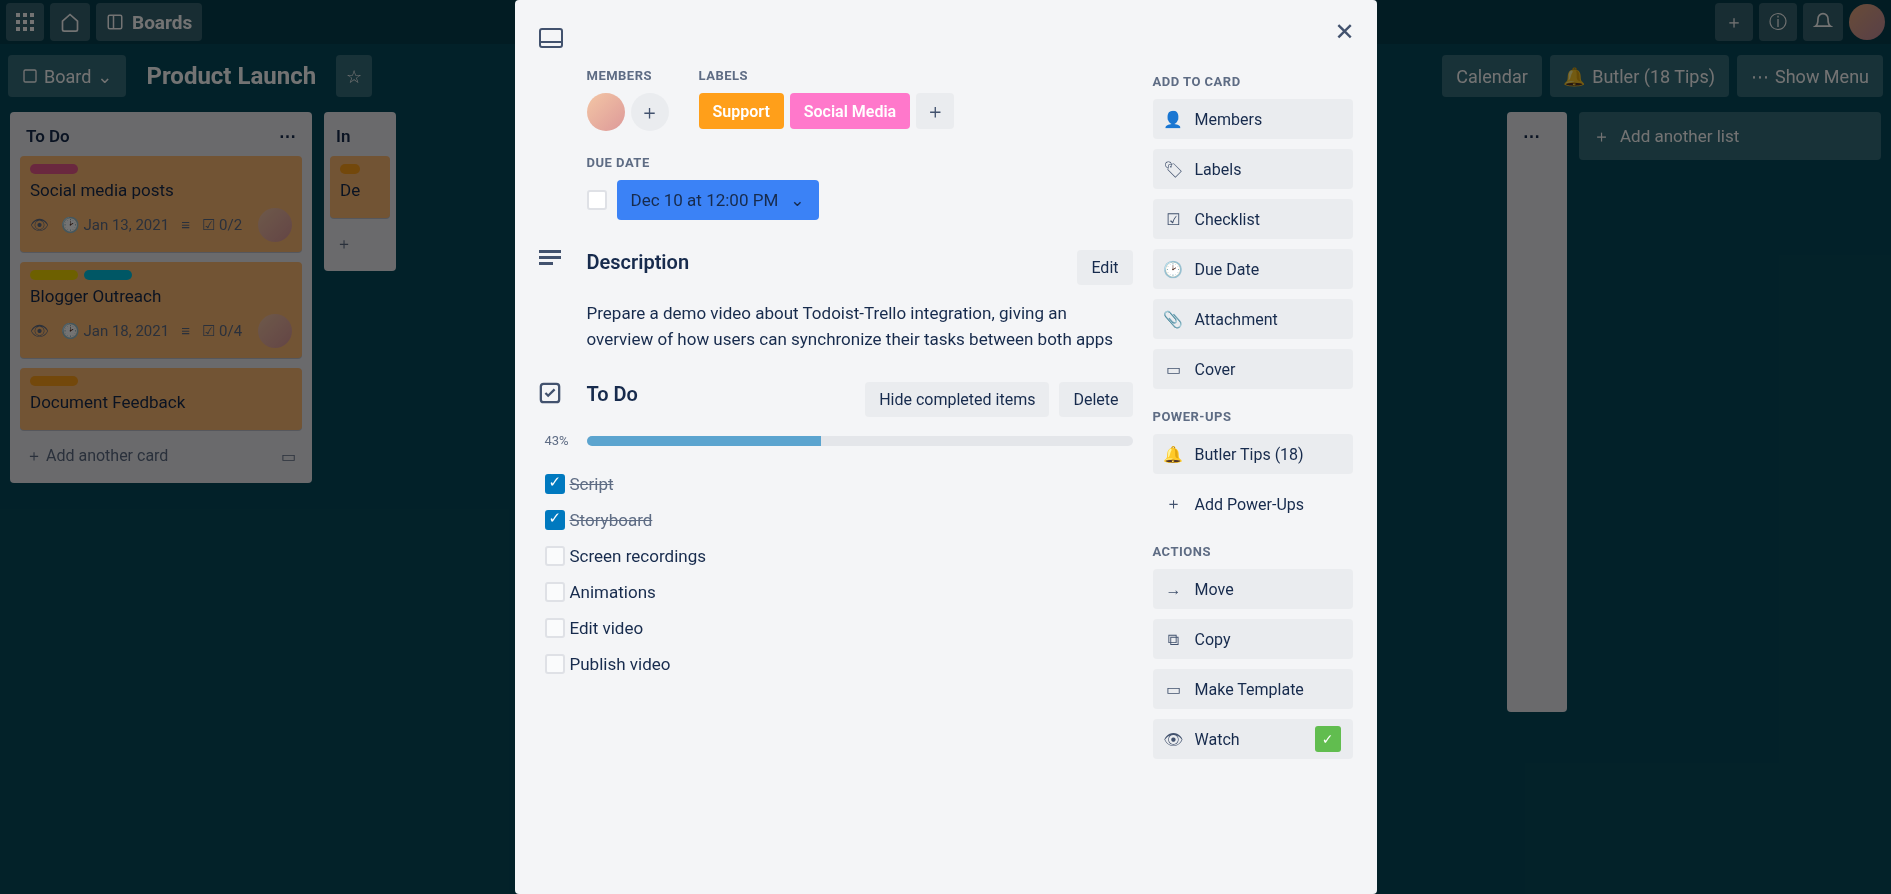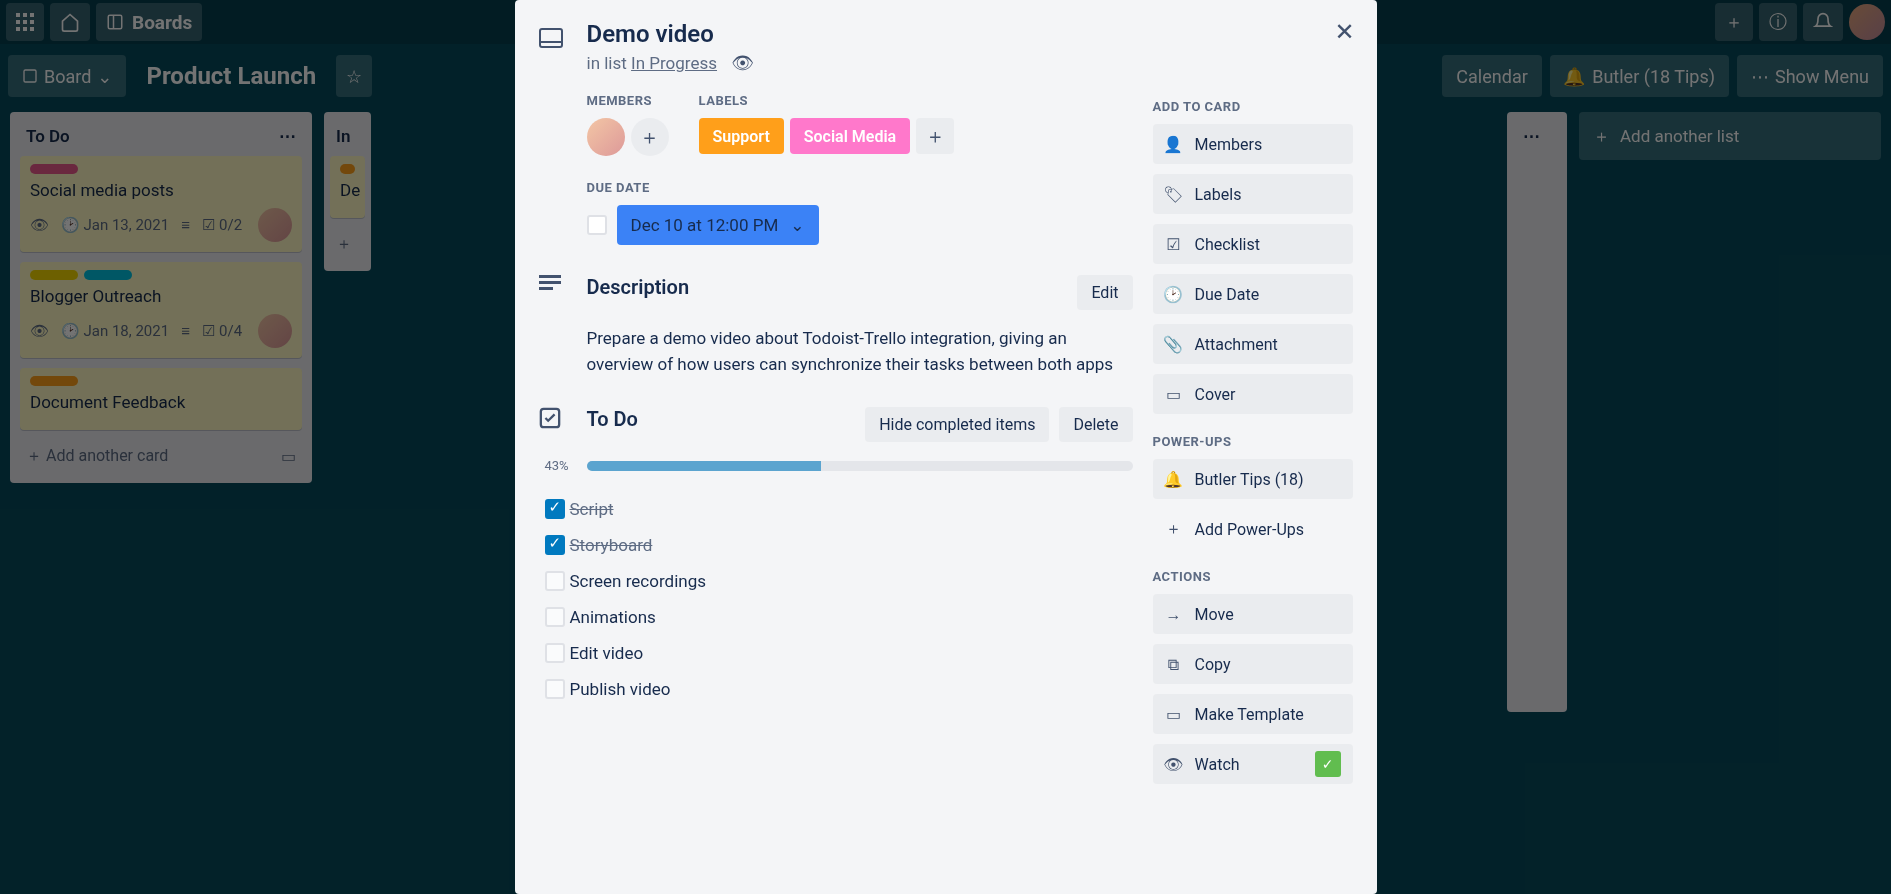--- a/index.html
+++ b/index.html
@@ -44,30 +44,30 @@
   
   .board {
     position:absolute; top:112px; left:10px; right:10px; bottom:0;
     display:flex; gap:12px; align-items:flex-start;
   }
   .list {
     width:302px; background:#ebecf0; border-radius:4px; padding:10px;
   }
   .list-hdr { display:flex; justify-content:space-between; align-items:center; font-weight:600; font-size:17px; padding:4px 6px 10px;}
   .card {
-    background:#fef9c3; border-radius:4px; padding:8px 10px 10px; margin-bottom:10px;
+    background:#fdba74; border-radius:4px; padding:8px 10px 10px; margin-bottom:10px;
     box-shadow:0 1px 0 rgba(9,30,66,.2);
   }
   .card .labels { display:flex; gap:6px; margin-bottom:6px;}
   .lbl { width:48px; height:10px; border-radius:5px; }
   .card-title { font-size:17px; margin-bottom:8px; color:#172b4d;}
   .badges { display:flex; align-items:center; gap:12px; color:#5e6c84; font-size:15px;}
   .badges .av { margin-left:auto; width:34px; height:34px; border-radius:50%; background:linear-gradient(135deg,#f3c6a5,#d99);}
   .add-card { display:flex; align-items:center; gap:8px; color:#5e6c84; font-size:16px; padding:6px; justify-content:space-between;}
-  .list.narrow { width:47px; overflow:hidden; padding:10px 6px;}
+  .list.narrow { width:72px; overflow:hidden; padding:10px 6px;}
   .add-list { background: rgba(255,255,255,0.2); color:#fff; width:302px; height:48px; border-radius:4px; display:flex; align-items:center; padding:0 14px; gap:10px; font-size:17px;}
 
   
   .modal {
     position:absolute; z-index:5; top:0; left:50%; transform:translateX(-50%);
     width:862px; background:#f4f5f7; border-radius:4px;
     padding:20px 24px 0 24px;
     height:894px; overflow:hidden;
   }
   .close-x { position:absolute; top:18px; right:22px; font-size:24px; color:#42526e; cursor:pointer;}
@@ -262,27 +262,20 @@
 <div class="modal">
   <div class="close-x">✕</div>
 
   <div class="card-hdr">
     <div class="hdr-icon">
       <svg width="24" height="20" viewBox="0 0 24 20" fill="none" stroke="#42526e" stroke-width="2">
           <rect x="1" y="1" width="22" height="18" rx="2"></rect>
           <line x1="1" y1="14" x2="23" y2="14"></line>
         </svg>
     </div>
-    <div>
-      <h2>Demo video</h2>
-      <div class="inlist">
-        <span>in list </span><a>In Progress</a>
-        <span class="eye">👁</span>
-      </div>
-    </div>
   </div>
 
   <div class="main-cols">
     <div class="leftcol">
       <div class="row">
         <div>
           <div class="sect-label">MEMBERS</div>
           <div class="members">
             <div class="member-av"></div>
             <div class="add-round">＋</div>

